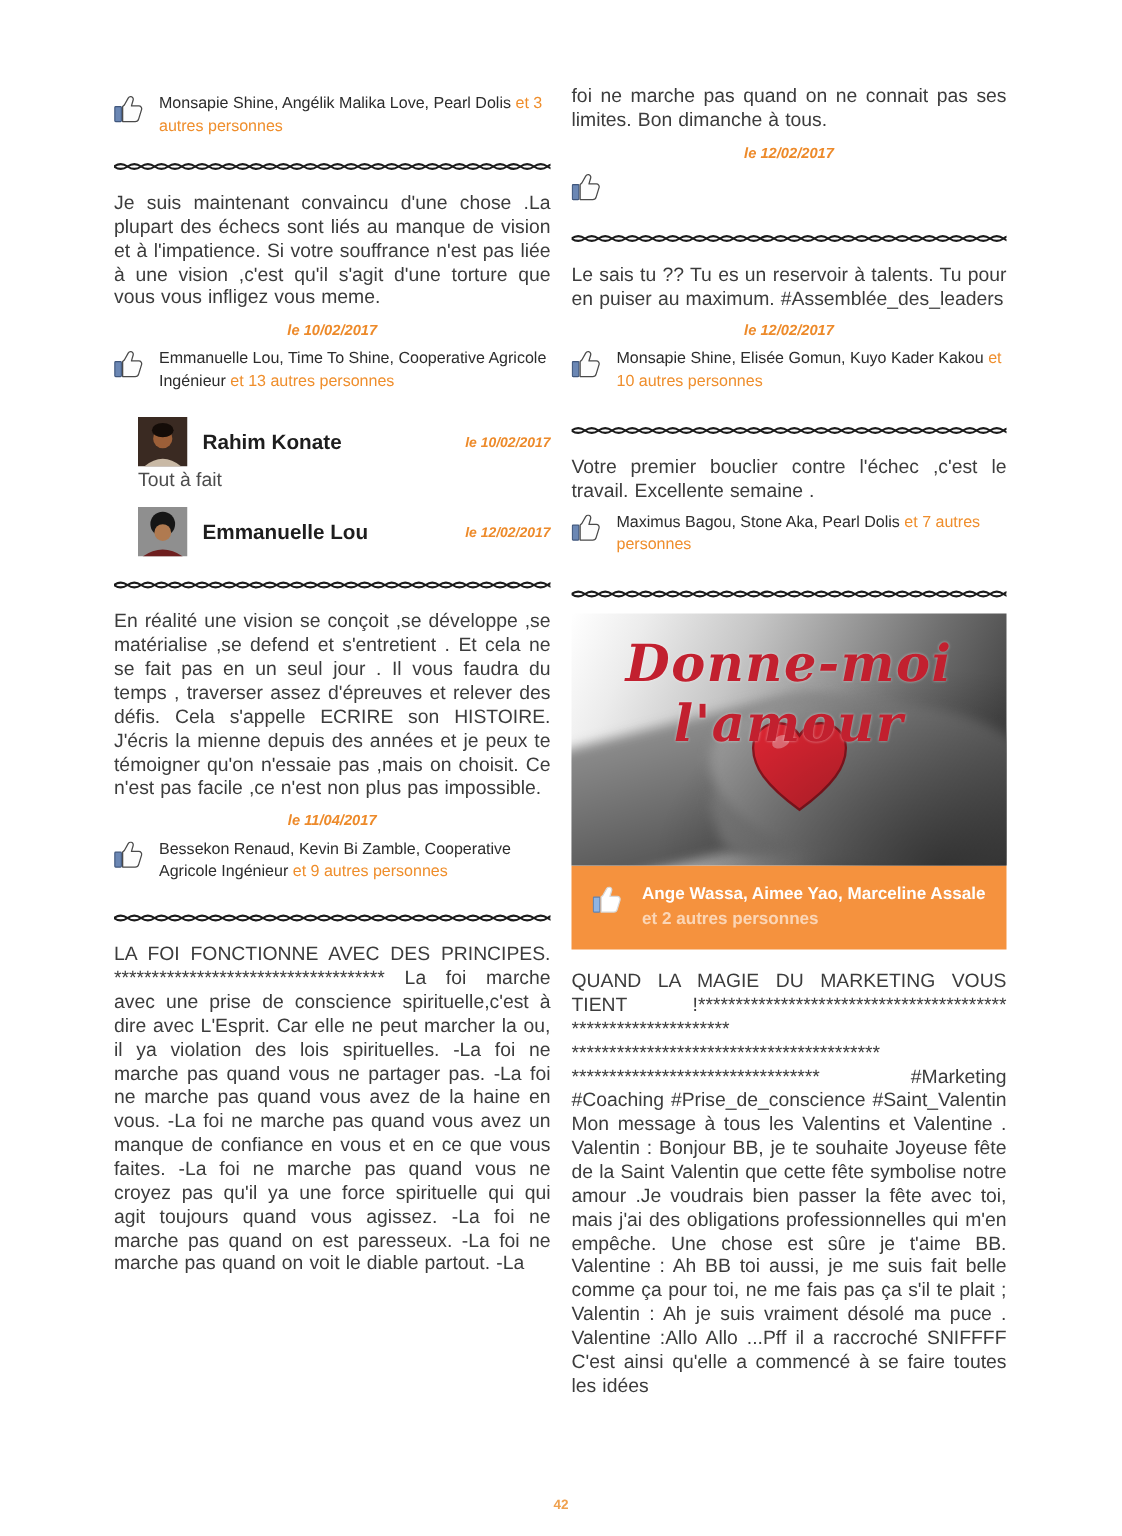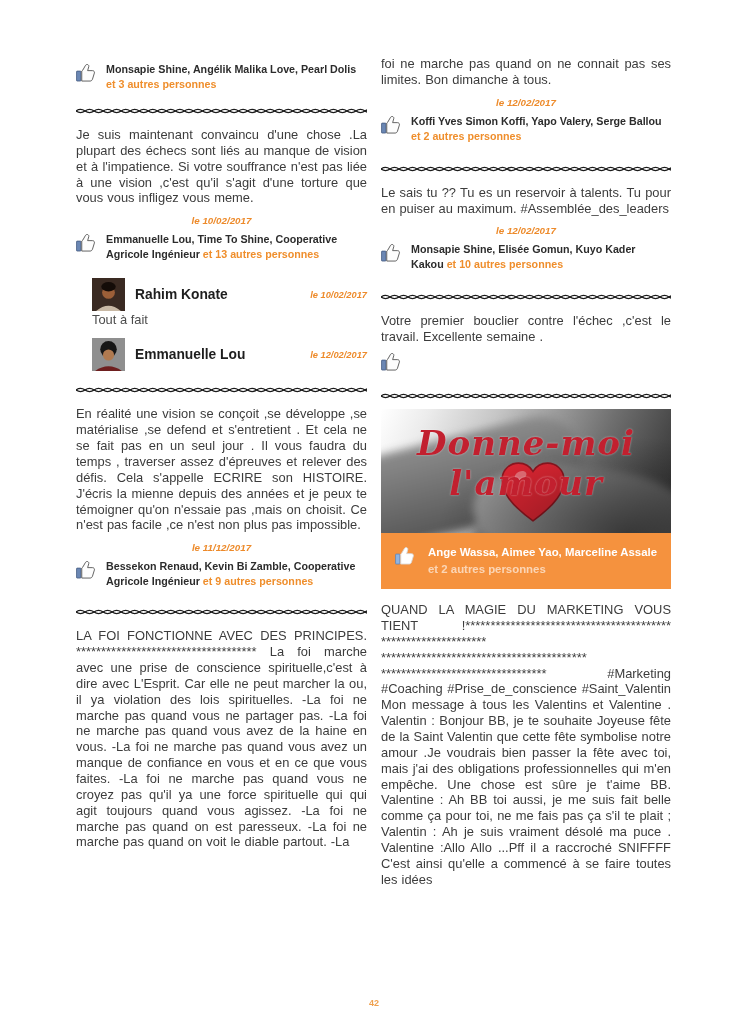--- a/index.html
+++ b/index.html
@@ -7,35 +7,35 @@
         font-family:"Liberation Sans",sans-serif;color:#3e3e3e;}
   .col{position:absolute;top:56px;}
   .col-left{left:76px;width:291px;}
   .col-right{left:381px;width:290px;}
 
   .para{font-size:12.9px;line-height:1.23;text-align:justify;color:#3c3c3c;margin:0 0 4px 0;word-spacing:0.5px;}
   .orange{color:#EF8E2C;}
 
   .like-row{display:flex;gap:9px;align-items:flex-start;margin:6px 0 6px 0;}
   .like-icon{flex:0 0 auto;width:21px;height:18px;margin-top:2px;}
-  .like-text{font-size:10.7px;font-weight:bold;line-height:1.4;color:#2c2c2c;}
+  .like-text{font-size:10.7px;font-weight:normal;line-height:1.4;color:#2c2c2c;}
 
   .date{ text-align:center;color:#ED8A2A;font-size:9.8px;font-weight:bold;font-style:italic;margin:9px 0 3px 0;}
 
   svg.wavy{display:block;width:100%;height:10px;margin:14px 0 11px 0;}
   svg.wavy path{fill:none;stroke:#1b1b1b;stroke-width:1.4px;}
 
   .comment{margin:10px 0 8px 16px;}
   .comment-head{display:flex;align-items:center;gap:10px;}
   .avatar{width:33px;height:33px;flex:0 0 auto;display:block;}
   .comment-author{font-size:13.8px;font-weight:bold;color:#1e1e1e;}
   .comment-date{margin-left:auto;font-size:9.3px;font-weight:bold;font-style:italic;color:#ED8A2A;}
   .comment-text{font-size:12.9px;line-height:1.25;color:#4c4c4c;margin-top:1px;text-align:left;}
 
-  .photo{position:relative;height:124px;overflow:hidden;
+  .photo{position:relative;height:168px;overflow:hidden;
          background:linear-gradient(115deg,#ffffff 0%,#ececec 14%,#c6c6c6 34%,#989898 52%,#6f6f6f 68%,#474747 86%,#2e2e2e 100%);}
   .photo:after{content:"";position:absolute;inset:0;
          background:radial-gradient(ellipse at 85% 100%, rgba(0,0,0,0.45), rgba(0,0,0,0) 55%);}
   .hand{position:absolute;filter:blur(4px);}
   .h1{left:-34px;bottom:6px;width:240px;height:92px;border-radius:60px;transform:rotate(-14deg);
       background:linear-gradient(180deg,#8d8d8d,#565656);}
   .h2{left:92px;top:80px;width:150px;height:72px;border-radius:45% 55% 60% 40%;transform:rotate(-18deg);background:#7c7c7c;}
   .h3{right:-26px;top:58px;width:225px;height:112px;border-radius:55% 45% 40% 60%;transform:rotate(9deg);
       background:linear-gradient(115deg,#a0a0a0,#4a4a4a);}
   .heart{position:absolute;left:41%;top:42%;width:66px;height:62px;}
@@ -114,21 +114,21 @@
         <span class="comment-date">le 12/02/2017</span>
       </div>
     </div>
 
     <svg class="wavy" viewBox="0 0 290 10" preserveAspectRatio="none">
         <path d="M0,5 q4.5,-3.2 9,0 q4.5,3.2 9,0 q4.5,-3.2 9,0 q4.5,3.2 9,0 q4.5,-3.2 9,0 q4.5,3.2 9,0 q4.5,-3.2 9,0 q4.5,3.2 9,0 q4.5,-3.2 9,0 q4.5,3.2 9,0 q4.5,-3.2 9,0 q4.5,3.2 9,0 q4.5,-3.2 9,0 q4.5,3.2 9,0 q4.5,-3.2 9,0 q4.5,3.2 9,0 q4.5,-3.2 9,0 q4.5,3.2 9,0 q4.5,-3.2 9,0 q4.5,3.2 9,0 q4.5,-3.2 9,0 q4.5,3.2 9,0 q4.5,-3.2 9,0 q4.5,3.2 9,0 q4.5,-3.2 9,0 q4.5,3.2 9,0 q4.5,-3.2 9,0 q4.5,3.2 9,0 q4.5,-3.2 9,0 q4.5,3.2 9,0 q4.5,-3.2 9,0 q4.5,3.2 9,0 q4.5,-3.2 9,0"></path>
         <path d="M0,5 q4.5,3.2 9,0 q4.5,-3.2 9,0 q4.5,3.2 9,0 q4.5,-3.2 9,0 q4.5,3.2 9,0 q4.5,-3.2 9,0 q4.5,3.2 9,0 q4.5,-3.2 9,0 q4.5,3.2 9,0 q4.5,-3.2 9,0 q4.5,3.2 9,0 q4.5,-3.2 9,0 q4.5,3.2 9,0 q4.5,-3.2 9,0 q4.5,3.2 9,0 q4.5,-3.2 9,0 q4.5,3.2 9,0 q4.5,-3.2 9,0 q4.5,3.2 9,0 q4.5,-3.2 9,0 q4.5,3.2 9,0 q4.5,-3.2 9,0 q4.5,3.2 9,0 q4.5,-3.2 9,0 q4.5,3.2 9,0 q4.5,-3.2 9,0 q4.5,3.2 9,0 q4.5,-3.2 9,0 q4.5,3.2 9,0 q4.5,-3.2 9,0 q4.5,3.2 9,0 q4.5,-3.2 9,0 q4.5,3.2 9,0"></path>
       </svg>
 
     <p class="para">En réalité une vision se conçoit ,se développe ,se matérialise ,se defend et s'entretient . Et cela ne se fait pas en un seul jour . Il vous faudra du temps , traverser assez d'épreuves et relever des défis. Cela s'appelle ECRIRE son HISTOIRE. J'écris la mienne depuis des années et je peux te témoigner qu'on n'essaie pas ,mais on choisit. Ce n'est pas facile ,ce n'est non plus pas impossible.</p>
-    <div class="date">le 11/12/2017</div>
+    <div class="date">le 11/04/2017</div>
 
     <div class="like-row">
       <svg class="like-icon" viewBox="0 0 22 19">
         <rect x="0.5" y="7.5" width="4.6" height="10.5" rx="0.6" fill="#6b87b4" stroke="#3f567c" stroke-width="0.8"></rect>
         <path d="M6 18 L14.8 18 C16 18 17 17.2 17.3 16.1 L19.3 9.6 C19.7 8.3 18.8 7 17.4 7 L12.2 7 L13.4 2.8 C13.7 1.7 13 0.7 11.9 0.5 C11.1 0.4 10.3 0.8 9.9 1.5 L7.2 6.3 L6 7.4 Z" fill="#fdfdfd" stroke="#4a4a4a" stroke-width="0.9" stroke-linejoin="round"></path>
       </svg>
       <div class="like-text">
         <span>Bessekon Renaud, Kevin Bi Zamble, Cooperative Agricole Ingénieur</span>
         <span class="orange">et 9 autres personnes</span>
       </div>
@@ -145,24 +145,20 @@
   <div class="col col-right">
 
     <p class="para">foi ne marche pas quand on ne connait pas ses limites. Bon dimanche à tous.</p>
     <div class="date">le 12/02/2017</div>
 
     <div class="like-row">
       <svg class="like-icon" viewBox="0 0 22 19">
         <rect x="0.5" y="7.5" width="4.6" height="10.5" rx="0.6" fill="#6b87b4" stroke="#3f567c" stroke-width="0.8"></rect>
         <path d="M6 18 L14.8 18 C16 18 17 17.2 17.3 16.1 L19.3 9.6 C19.7 8.3 18.8 7 17.4 7 L12.2 7 L13.4 2.8 C13.7 1.7 13 0.7 11.9 0.5 C11.1 0.4 10.3 0.8 9.9 1.5 L7.2 6.3 L6 7.4 Z" fill="#fdfdfd" stroke="#4a4a4a" stroke-width="0.9" stroke-linejoin="round"></path>
       </svg>
-      <div class="like-text">
-        <span>Koffi Yves Simon Koffi, Yapo Valery, Serge Ballou</span>
-        <span class="orange">et 2 autres personnes</span>
-      </div>
     </div>
 
     <svg class="wavy" style="margin-top:20px;" viewBox="0 0 290 10" preserveAspectRatio="none">
         <path d="M0,5 q4.5,-3.2 9,0 q4.5,3.2 9,0 q4.5,-3.2 9,0 q4.5,3.2 9,0 q4.5,-3.2 9,0 q4.5,3.2 9,0 q4.5,-3.2 9,0 q4.5,3.2 9,0 q4.5,-3.2 9,0 q4.5,3.2 9,0 q4.5,-3.2 9,0 q4.5,3.2 9,0 q4.5,-3.2 9,0 q4.5,3.2 9,0 q4.5,-3.2 9,0 q4.5,3.2 9,0 q4.5,-3.2 9,0 q4.5,3.2 9,0 q4.5,-3.2 9,0 q4.5,3.2 9,0 q4.5,-3.2 9,0 q4.5,3.2 9,0 q4.5,-3.2 9,0 q4.5,3.2 9,0 q4.5,-3.2 9,0 q4.5,3.2 9,0 q4.5,-3.2 9,0 q4.5,3.2 9,0 q4.5,-3.2 9,0 q4.5,3.2 9,0 q4.5,-3.2 9,0 q4.5,3.2 9,0 q4.5,-3.2 9,0"></path>
         <path d="M0,5 q4.5,3.2 9,0 q4.5,-3.2 9,0 q4.5,3.2 9,0 q4.5,-3.2 9,0 q4.5,3.2 9,0 q4.5,-3.2 9,0 q4.5,3.2 9,0 q4.5,-3.2 9,0 q4.5,3.2 9,0 q4.5,-3.2 9,0 q4.5,3.2 9,0 q4.5,-3.2 9,0 q4.5,3.2 9,0 q4.5,-3.2 9,0 q4.5,3.2 9,0 q4.5,-3.2 9,0 q4.5,3.2 9,0 q4.5,-3.2 9,0 q4.5,3.2 9,0 q4.5,-3.2 9,0 q4.5,3.2 9,0 q4.5,-3.2 9,0 q4.5,3.2 9,0 q4.5,-3.2 9,0 q4.5,3.2 9,0 q4.5,-3.2 9,0 q4.5,3.2 9,0 q4.5,-3.2 9,0 q4.5,3.2 9,0 q4.5,-3.2 9,0 q4.5,3.2 9,0 q4.5,-3.2 9,0 q4.5,3.2 9,0"></path>
       </svg>
 
     <p class="para">Le sais tu ?? Tu es un reservoir à talents. Tu pour en puiser au maximum. #Assemblée_des_leaders</p>
     <div class="date">le 12/02/2017</div>
 
@@ -182,20 +178,24 @@
         <path d="M0,5 q4.5,3.2 9,0 q4.5,-3.2 9,0 q4.5,3.2 9,0 q4.5,-3.2 9,0 q4.5,3.2 9,0 q4.5,-3.2 9,0 q4.5,3.2 9,0 q4.5,-3.2 9,0 q4.5,3.2 9,0 q4.5,-3.2 9,0 q4.5,3.2 9,0 q4.5,-3.2 9,0 q4.5,3.2 9,0 q4.5,-3.2 9,0 q4.5,3.2 9,0 q4.5,-3.2 9,0 q4.5,3.2 9,0 q4.5,-3.2 9,0 q4.5,3.2 9,0 q4.5,-3.2 9,0 q4.5,3.2 9,0 q4.5,-3.2 9,0 q4.5,3.2 9,0 q4.5,-3.2 9,0 q4.5,3.2 9,0 q4.5,-3.2 9,0 q4.5,3.2 9,0 q4.5,-3.2 9,0 q4.5,3.2 9,0 q4.5,-3.2 9,0 q4.5,3.2 9,0 q4.5,-3.2 9,0 q4.5,3.2 9,0"></path>
       </svg>
 
     <p class="para">Votre premier bouclier contre l'échec ,c'est le travail. Excellente semaine .</p>
 
     <div class="like-row">
       <svg class="like-icon" viewBox="0 0 22 19">
         <rect x="0.5" y="7.5" width="4.6" height="10.5" rx="0.6" fill="#6b87b4" stroke="#3f567c" stroke-width="0.8"></rect>
         <path d="M6 18 L14.8 18 C16 18 17 17.2 17.3 16.1 L19.3 9.6 C19.7 8.3 18.8 7 17.4 7 L12.2 7 L13.4 2.8 C13.7 1.7 13 0.7 11.9 0.5 C11.1 0.4 10.3 0.8 9.9 1.5 L7.2 6.3 L6 7.4 Z" fill="#fdfdfd" stroke="#4a4a4a" stroke-width="0.9" stroke-linejoin="round"></path>
       </svg>
+      <div class="like-text">
+        <span>Maximus Bagou, Stone Aka, Pearl Dolis</span>
+        <span class="orange">et 7 autres personnes</span>
+      </div>
     </div>
 
     <svg class="wavy" style="margin-top:20px;margin-bottom:8px;" viewBox="0 0 290 10" preserveAspectRatio="none">
         <path d="M0,5 q4.5,-3.2 9,0 q4.5,3.2 9,0 q4.5,-3.2 9,0 q4.5,3.2 9,0 q4.5,-3.2 9,0 q4.5,3.2 9,0 q4.5,-3.2 9,0 q4.5,3.2 9,0 q4.5,-3.2 9,0 q4.5,3.2 9,0 q4.5,-3.2 9,0 q4.5,3.2 9,0 q4.5,-3.2 9,0 q4.5,3.2 9,0 q4.5,-3.2 9,0 q4.5,3.2 9,0 q4.5,-3.2 9,0 q4.5,3.2 9,0 q4.5,-3.2 9,0 q4.5,3.2 9,0 q4.5,-3.2 9,0 q4.5,3.2 9,0 q4.5,-3.2 9,0 q4.5,3.2 9,0 q4.5,-3.2 9,0 q4.5,3.2 9,0 q4.5,-3.2 9,0 q4.5,3.2 9,0 q4.5,-3.2 9,0 q4.5,3.2 9,0 q4.5,-3.2 9,0 q4.5,3.2 9,0 q4.5,-3.2 9,0"></path>
         <path d="M0,5 q4.5,3.2 9,0 q4.5,-3.2 9,0 q4.5,3.2 9,0 q4.5,-3.2 9,0 q4.5,3.2 9,0 q4.5,-3.2 9,0 q4.5,3.2 9,0 q4.5,-3.2 9,0 q4.5,3.2 9,0 q4.5,-3.2 9,0 q4.5,3.2 9,0 q4.5,-3.2 9,0 q4.5,3.2 9,0 q4.5,-3.2 9,0 q4.5,3.2 9,0 q4.5,-3.2 9,0 q4.5,3.2 9,0 q4.5,-3.2 9,0 q4.5,3.2 9,0 q4.5,-3.2 9,0 q4.5,3.2 9,0 q4.5,-3.2 9,0 q4.5,3.2 9,0 q4.5,-3.2 9,0 q4.5,3.2 9,0 q4.5,-3.2 9,0 q4.5,3.2 9,0 q4.5,-3.2 9,0 q4.5,3.2 9,0 q4.5,-3.2 9,0 q4.5,3.2 9,0 q4.5,-3.2 9,0 q4.5,3.2 9,0"></path>
       </svg>
 
     <div class="photo">
       <div class="hand h1"></div>
       <div class="hand h2"></div>

